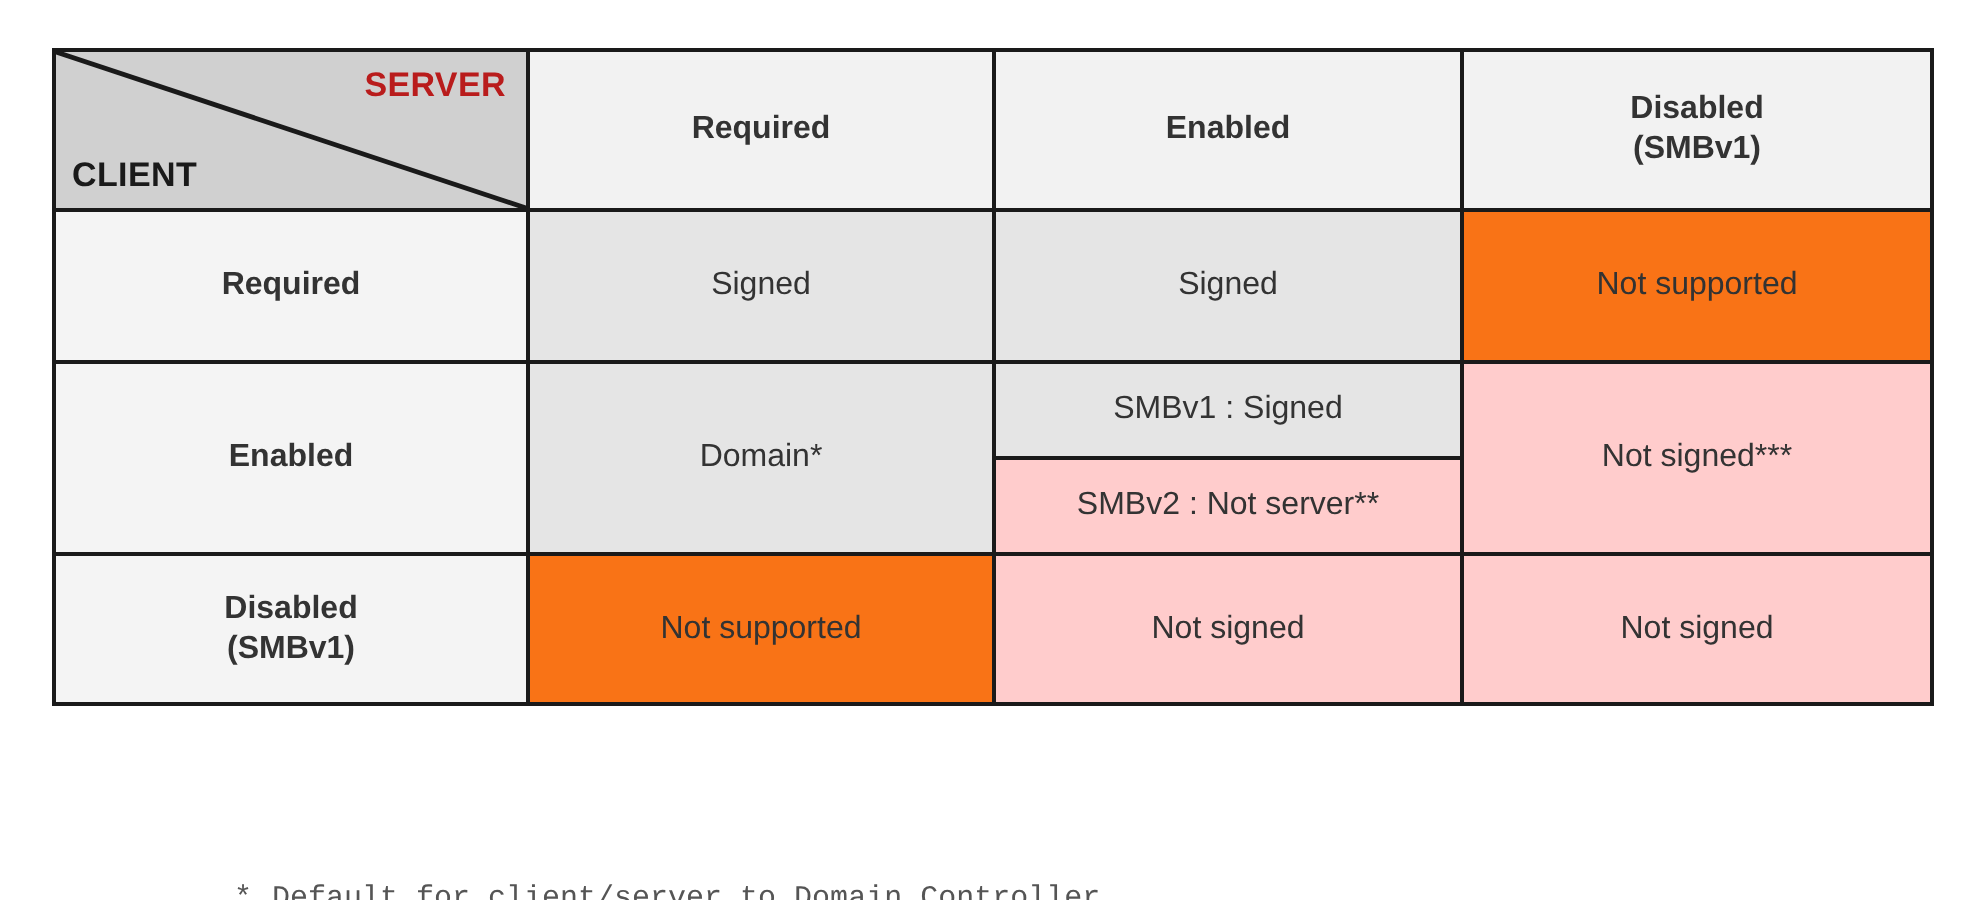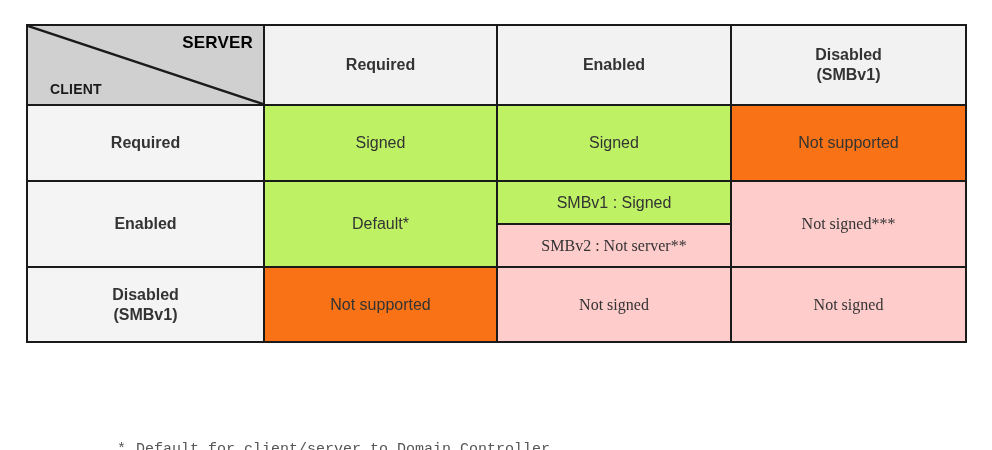--- a/index.html
+++ b/index.html
@@ -62,29 +62,29 @@
     width: 100%;
     height: 100%;
     display: block;
   }
   .corner-server {
     position: absolute;
     top: 6px;
     right: 10px;
     font-weight: bold;
     font-size: 17px;
-    color: #000000;
+    color: #b91c1c;
     letter-spacing: .2px;
   }
   .corner-client {
     position: absolute;
     bottom: 6px;
-    left: 22px;
-    font-weight: bold;
-    font-size: 14px;
+    left: 8px;
+    font-weight: bold;
+    font-size: 17px;
     color: #1a1a1a;
     letter-spacing: .2px;
     text-align: center;
   }
 
   .col-head {
     height: 78px;
     background: #f2f2f2;
     font-weight: bold;
     font-size: 17px;
@@ -94,30 +94,30 @@
     background: #f4f4f4;
     font-weight: bold;
     font-size: 17px;
     color: #3a3a3a;
   }
 
   .r1 { height: 76px; }
   .r2 { height: 77px; }
   .r3 { height: 75px; }
 
-  .c-green { background: #bef264; }
-  .c-pink  { background: #ffcccc; font-family: Liberation Serif, serif; }
+  .c-green { background: #e5e5e5; }
+  .c-pink  { background: #ffcccc; }
   .c-gray  { background: #f97316; }
 
   
   .split-cell { padding: 0 !important; }
   .split-inner {
     display: flex;
     flex-direction: column;
-    height: 84px;
+    height: 94px;
   }
   .split-half {
     flex: 1 1 50%;
     display: flex;
     align-items: center;
     justify-content: center;
     font-size: 16px;
     color: #333333;
   }
   .split-half.top { border-bottom: 2px solid #1a1a1a; }
@@ -184,21 +184,21 @@
         </td>
         <td class="c-green">Signed</td>
         <td class="c-green">Signed</td>
         <td class="c-gray">Not supported</td>
       </tr>
 
       <tr class="r2">
         <td class="row-head">
           <span>Enabled</span>
         </td>
-        <td class="c-green">Default*</td>
+        <td class="c-green">Domain*</td>
         <td class="split-cell">
           <div class="split-inner">
             <div class="split-half top c-green">SMBv1 : Signed</div>
             <div class="split-half c-pink">SMBv2 : Not server**</div>
           </div>
         </td>
         <td class="c-pink">Not signed***</td>
       </tr>
 
       <tr class="r3">

